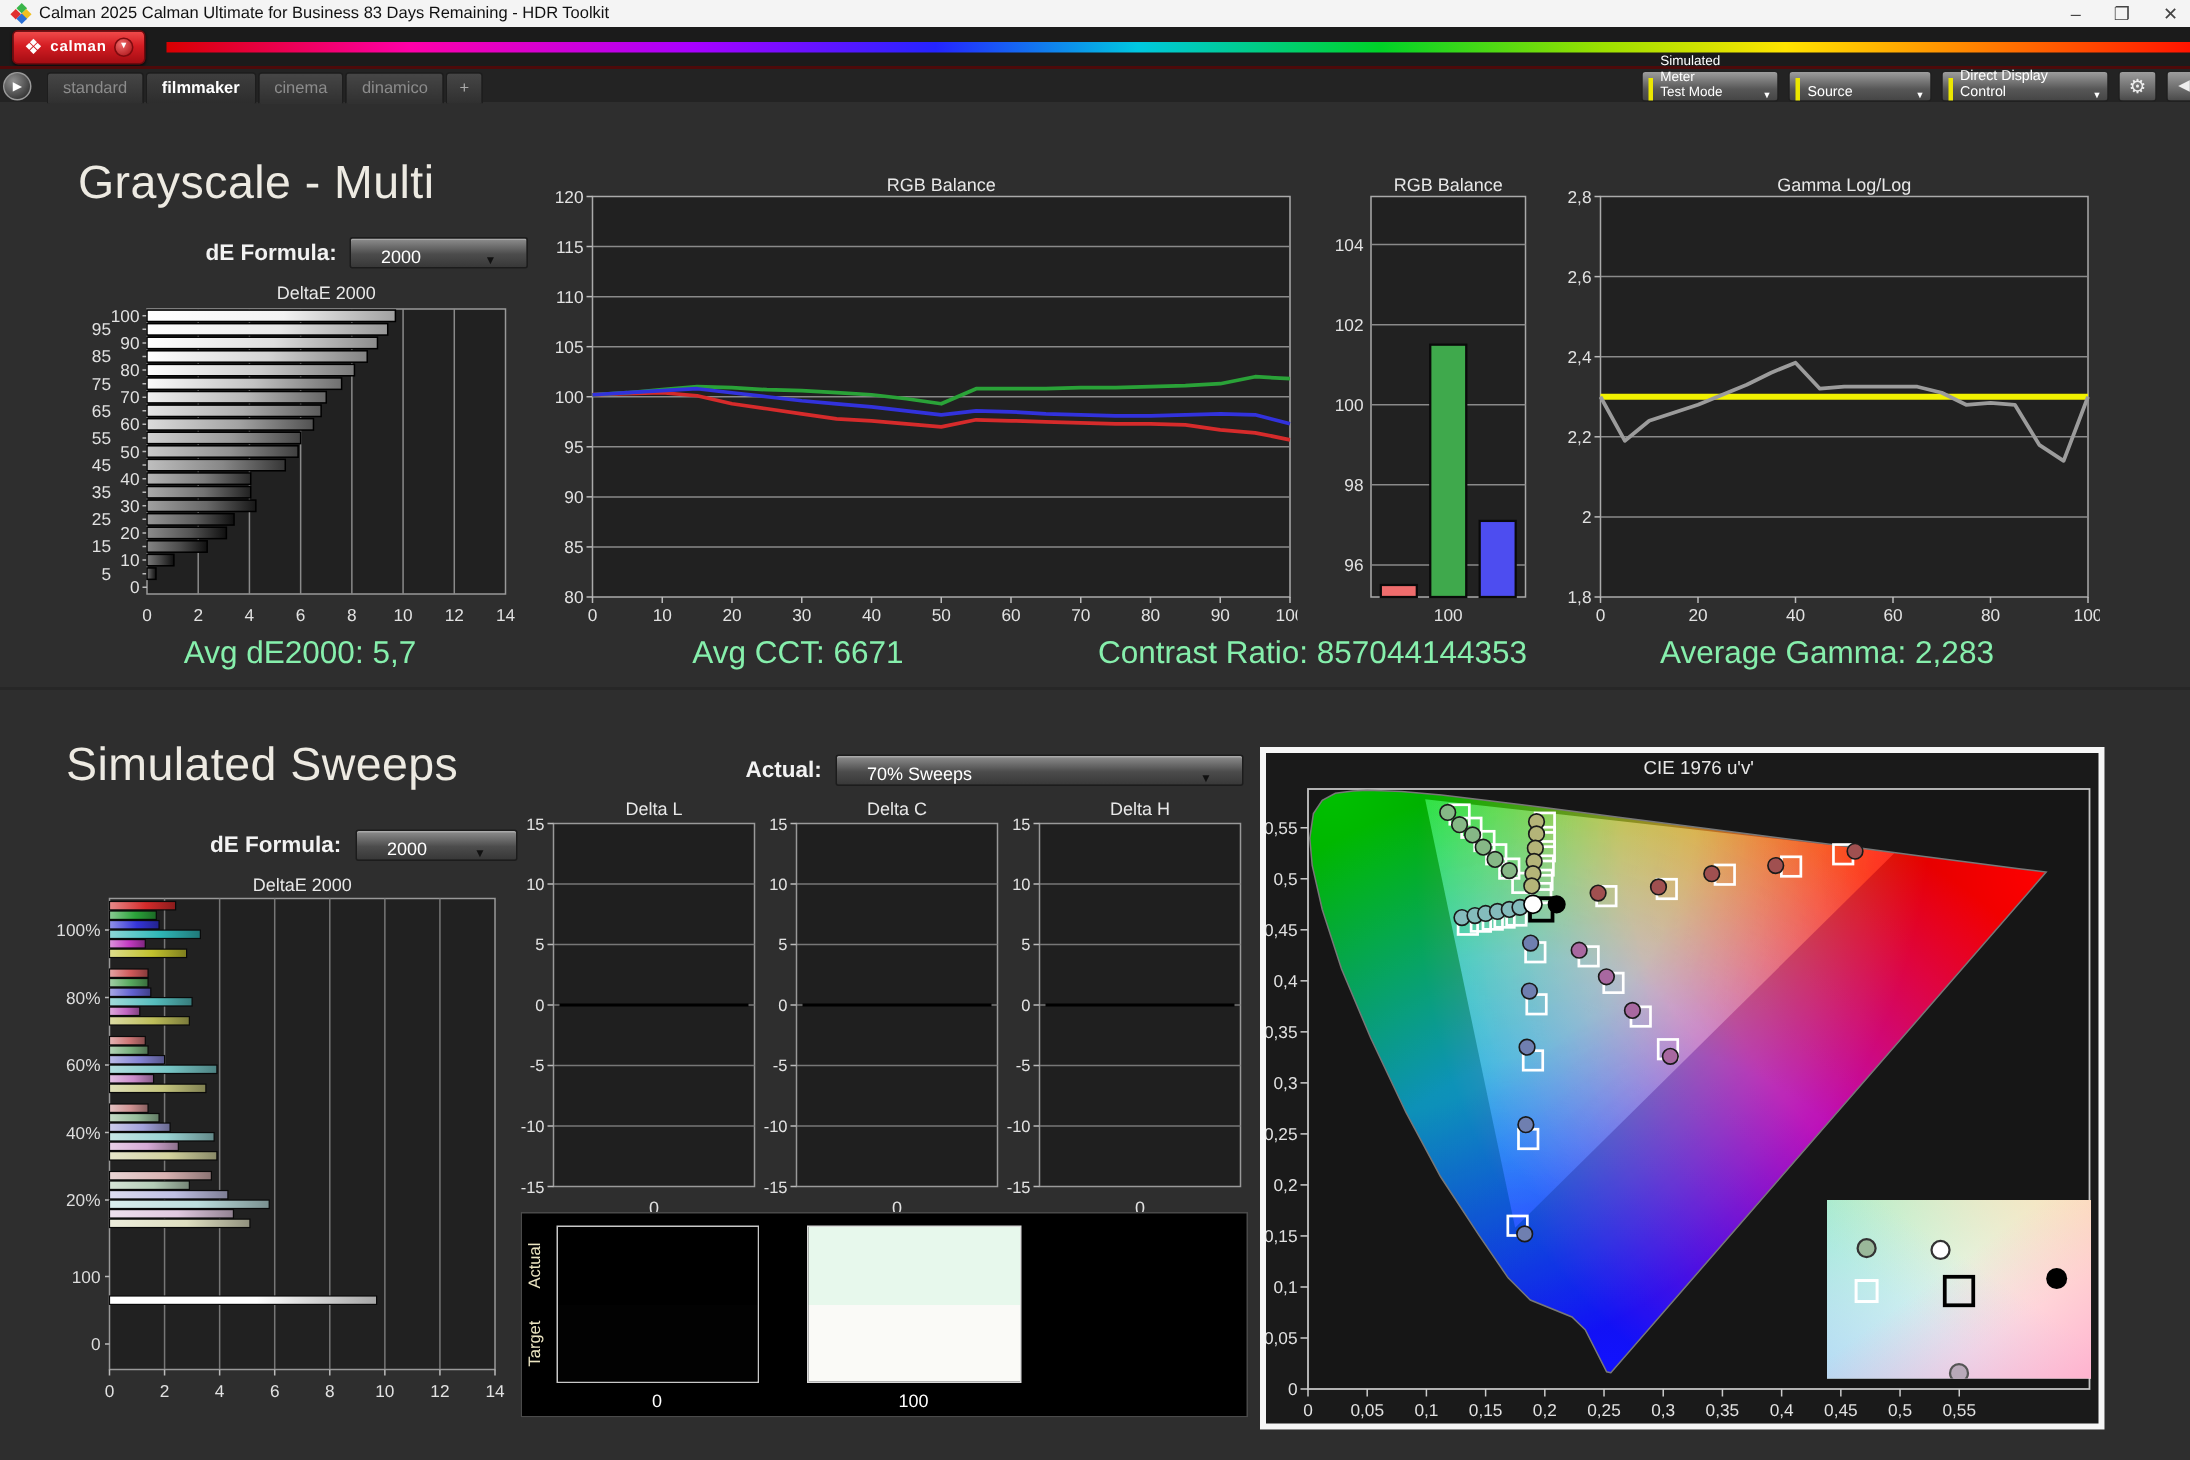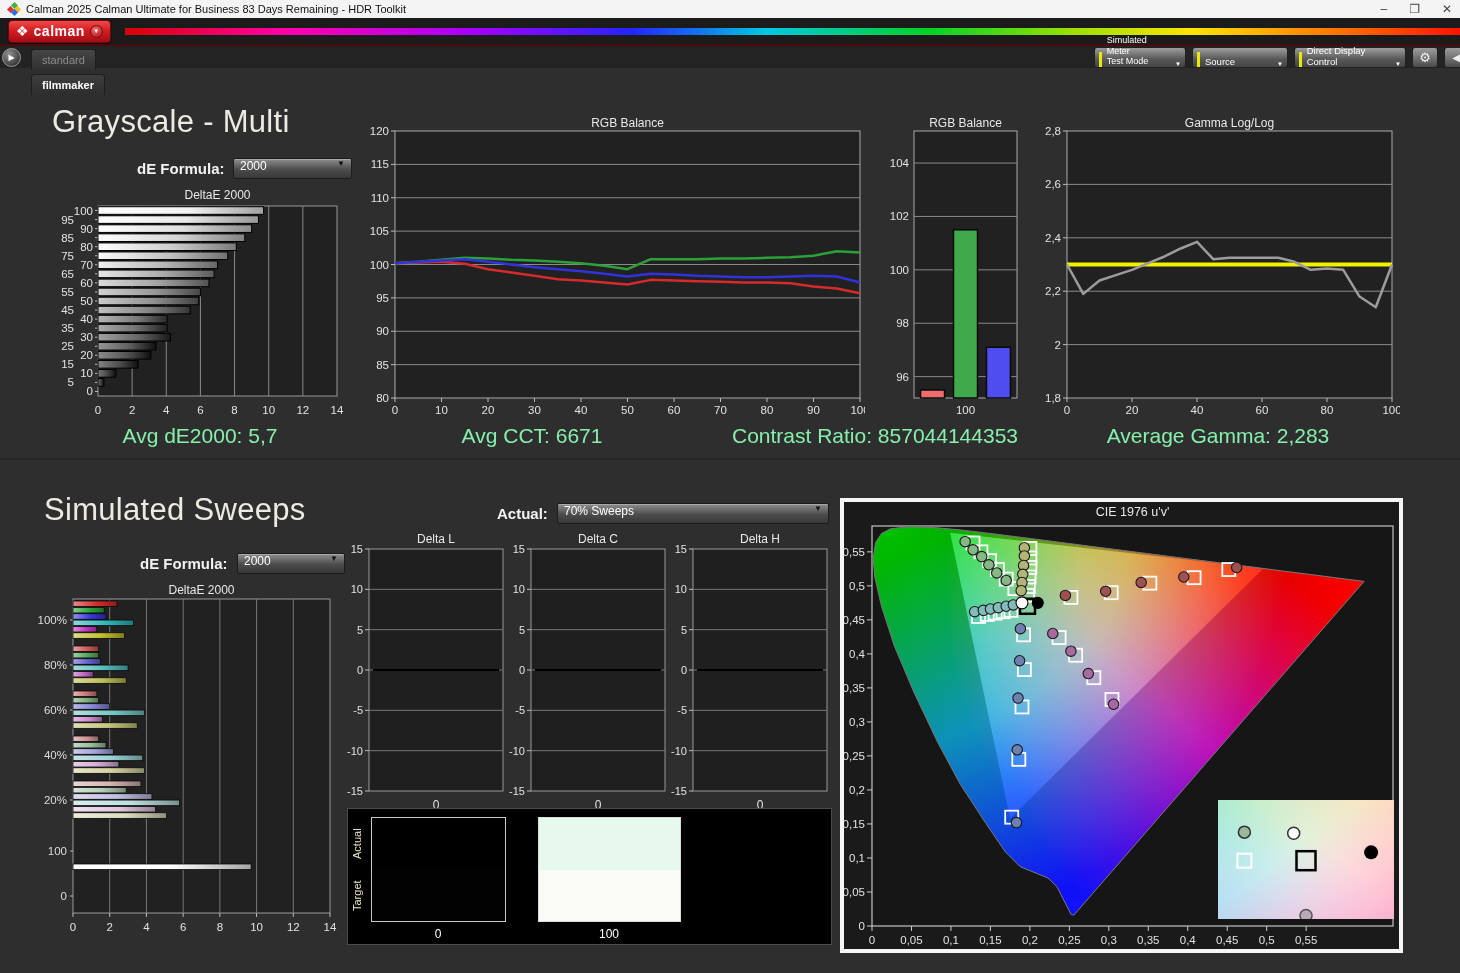--- a/index.html
+++ b/index.html
@@ -9,51 +9,51 @@
     display:flex; align-items:center; padding:0 8px; font-size:11px; color:#111; }
   .app-diamond { position:relative; width:12px; height:12px; margin-right:6px; }
   .app-diamond i { position:absolute; width:5px; height:5px; transform:rotate(45deg); }
   .win-btn { margin-left:22px; color:#444; font-size:12px; line-height:1; cursor:default; }
   #brandbar { position:absolute; left:0; top:18px; width:1460px; height:26px; background:#1b1b1b;
     display:flex; align-items:center; }
   #logoBtn { margin-left:8px; height:23px; display:flex; align-items:center; gap:5px; padding:0 7px;
     background:linear-gradient(180deg,#f14b4b 0%,#d41d23 45%,#a50d13 100%);
     border:1px solid #6e090d; border-radius:4px; box-shadow:0 1px 2px rgba(0,0,0,.7); }
   #logoBtn .glyph { color:#fff; font-size:14px; line-height:1; }
-  #logoBtn .word { color:#fff; font-size:14px; font-weight:bold; letter-spacing:.5px; }
+  #logoBtn .word { color:#fff; font-size:10px; font-weight:bold; letter-spacing:.5px; }
   #logoBtn .circ { width:13px; height:13px; border-radius:50%; border:1px solid #7e0b0f;
     background:radial-gradient(circle at 35% 30%,#f06a6a,#a80f14); color:#fff; font-size:6px;
     display:flex; align-items:center; justify-content:center; }
   #rainbow { flex:1; height:7px; margin-left:14px;
     background:linear-gradient(90deg,#d80000 0%,#ff00a8 12%,#a800ff 26%,#2424ff 38%,#00c8e0 48%,#00d228 60%,#9ce000 71%,#ffe400 80%,#ff7c00 90%,#ff1400 100%); }
   #tabbar { position:absolute; left:0; top:44px; width:1460px; height:24px; background:#232323;
     border-top:2px solid #4d0a0a; display:flex; align-items:center; }
   #playBtn { width:19px; height:19px; border-radius:50%; margin-left:2px;
     background:radial-gradient(circle at 35% 30%,#909090,#1e1e1e); border:1px solid #9a9a9a;
     color:#fff; font-size:8px; display:flex; align-items:center; justify-content:center; }
-  .tabs { display:flex; align-items:flex-start; gap:1px; margin-left:10px; height:100%;flex-direction:column; }
+  .tabs { display:flex; align-items:center; gap:1px; margin-left:10px; height:100%; }
   .tab { padding:4px 10px 4px; font-size:11px; color:#8c8c8c; background:linear-gradient(#464646,#303030);
     border:1px solid #1d1d1d; border-bottom:none; border-radius:3px 3px 0 0; margin-top:3px; }
   .tab.active { color:#fff; font-weight:bold; background:linear-gradient(#3e3e3e,#2d2d2d); }
   .tab.plus { padding:4px 8px; color:#aaa; }
   .tb-right { margin-left:auto; display:flex; align-items:center; gap:6px; }
   .dd-btn { position:relative; display:flex; align-items:flex-end; height:21px; border-radius:3px;
     background:linear-gradient(180deg,#9d9d9d,#575757 60%,#454545); border:1px solid #202020;
     color:#fff; padding:0 16px 0 4px; }
   .dd-btn .stripe { width:3px; height:15px; background:#ece800; margin-right:5px; }
   .dd-btn .arr { position:absolute; right:4px; font-size:6px; color:#fff; }
   .dd-btn .lines { display:flex; flex-direction:column; line-height:1.15; font-size:9px; }
   .dd-btn .single { font-size:9.5px; }
   .sq-btn { width:26px; height:21px; border-radius:3px; background:linear-gradient(180deg,#9d9d9d,#4a4a4a);
     border:1px solid #202020; color:#eee; font-size:13px; display:flex; align-items:center; justify-content:center; }
   .sq-btn.edge { width:24px; margin-right:-8px; font-size:10px; }
   #main { position:absolute; left:0; top:68px; width:1460px; height:905px; background:#2e2e2e;margin-top:28px; }
   .section-title { position:absolute; font-size:31px; color:#edeae2; letter-spacing:.3px; }
   .field-label { position:absolute; font-size:15px; font-weight:bold; color:#f2f2f2; }
-  .dropdown { position:absolute; height:21px; display:flex; align-items:flex-start; padding:0 6px;
+  .dropdown { position:absolute; height:21px; display:flex; align-items:flex-end; padding:0 20px;
     background:linear-gradient(180deg,#8f8f8f,#4c4c4c 55%,#383838); border:1px solid #1c1c1c;
     border-radius:2px; color:#fff; font-size:12px; box-shadow:inset 0 1px 0 rgba(255,255,255,.25); }
   .dropdown .dd-arrow { margin-left:auto; font-size:8px; color:#111; }
   .stat { position:absolute; font-size:21px; color:#86efac; transform:translateX(-50%); white-space:nowrap; }
   svg { position:absolute; }
   .divider { position:absolute; left:0; top:362px; width:1460px; height:2px; background:#272727; }
   #swatchPanel { position:absolute; left:347px; top:712px; width:485px; height:137px; background:#000;
     border:1px solid #4a4a4a; }
   .rot-label { position:absolute; left:3px; width:14px; text-align:center; color:#ece5c2; font-size:11px;
     writing-mode:vertical-rl; transform:rotate(180deg); }

